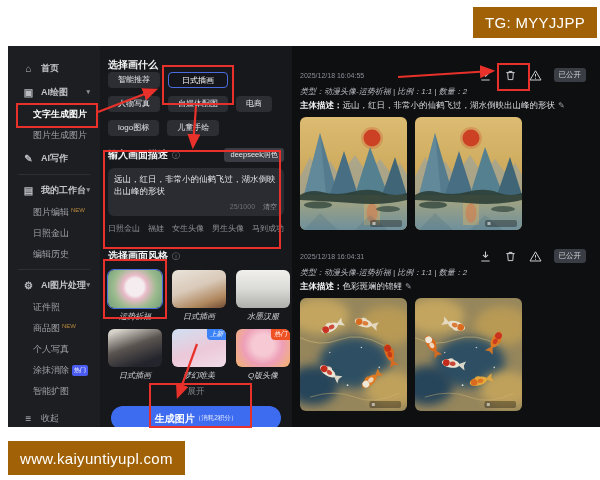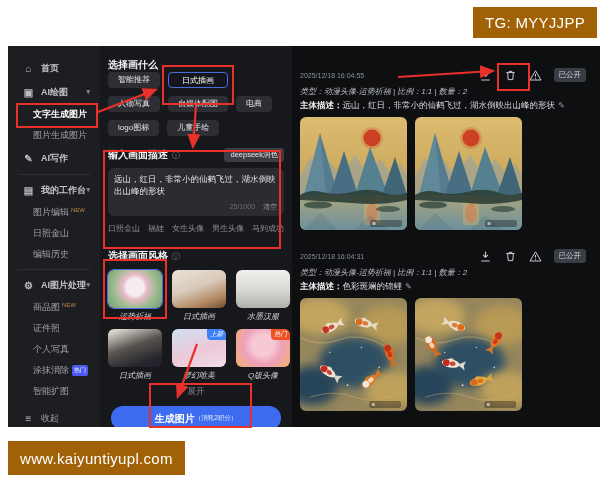--- a/index.html
+++ b/index.html
@@ -140,25 +140,25 @@
         <div class="sb-item child">
           <span>编辑历史</span>
         </div>
         <div class="sb-div"></div>
         <div class="sb-item parent">
           <span class="sb-ico">⚙</span>
           <span>AI图片处理</span>
           <span class="sb-caret">▾</span>
         </div>
         <div class="sb-item child">
+          <span>证件照</span>
+        </div>
+        <div class="sb-item child">
           <span>商品图</span>
           <span class="sb-sup">NEW</span>
-        </div>
-        <div class="sb-item child">
-          <span>证件照</span>
         </div>
         <div class="sb-item child">
           <span>个人写真</span>
         </div>
         <div class="sb-item child">
           <span>涂抹消除</span>
           <span class="sb-hot">热门</span>
         </div>
         <div class="sb-item child">
           <span>智能扩图</span>

